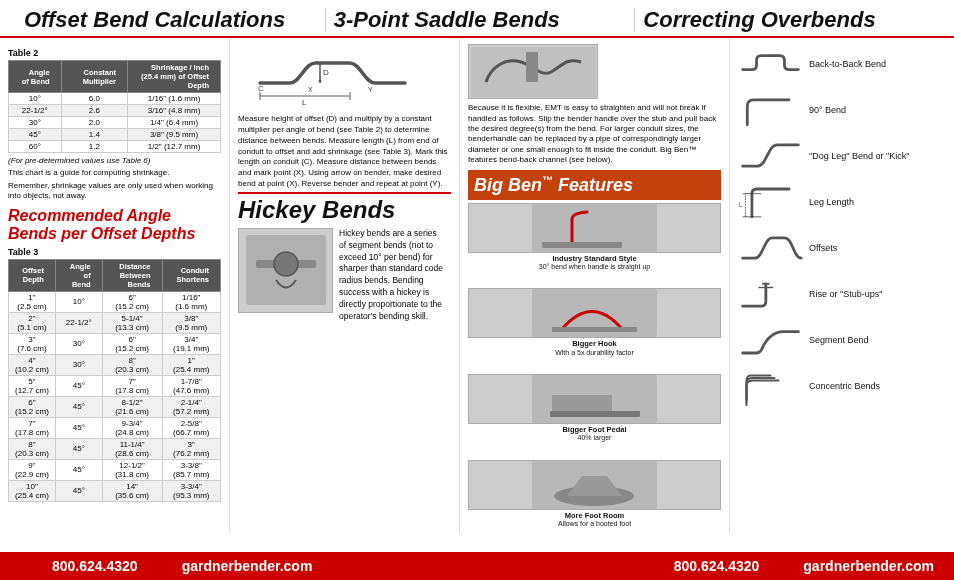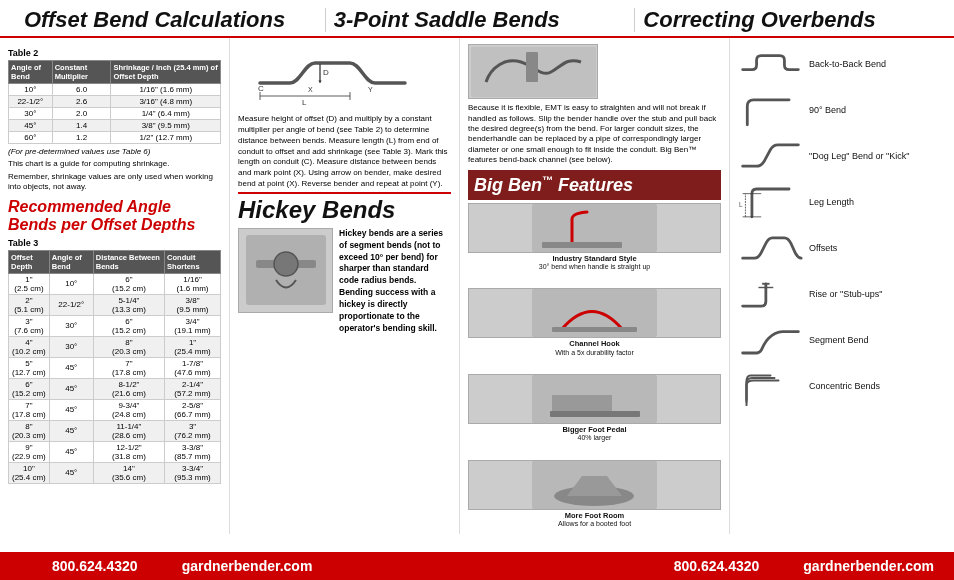--- a/index.html
+++ b/index.html
@@ -100,22 +100,22 @@
 
     
     table {
       width: 100%;
       border-collapse: collapse;
       font-size: 8px;
     }
     table th {
       background: #555;
       color: #fff;
-      padding: 2px 2px;
-      text-align: left;
+      padding: 2px 11px;
+      text-align: right;
       font-size: 7.5px;
       border: 1px solid #888;
       margin-top: 40px;
     }
     table td {
       border: 1px solid #ccc;
       padding: 1px 3px;
       text-align: center;
       font-size: 8px;
     }
@@ -157,21 +157,21 @@
     .hickey-title {
       font-size: 24px;
       font-weight: 900;
       font-style: italic;
       color: #111;
       line-height: 1;
     }
 
     
     .bigben-section {
-      background: #7f1d1d;
+      background: #c2410c;
       color: #fff;
       padding: 4px 6px;
       margin-top: 4px;
     }
 
     
     .feature-grid {
       display: grid;
       grid-template-columns: 1fr;
       gap: 16px;
@@ -433,21 +433,21 @@
           <marker id="arrow" markerWidth="4" markerHeight="4" refX="2" refY="2" orient="auto">
             <path d="M0,0 L4,2 L0,4 Z" fill="#333"></path>
           </marker>
         </defs>
       </svg>
     </div>
     <div class="note-text" style="font-size:8px;line-height:1.35;">Measure height of offset (D) and multiply by a constant multiplier per angle of bend (see Table 2) to determine distance between bends. Measure length (L) from end of conduit to offset and add shrinkage (see Table 3). Mark this length on conduit (C). Measure distance between bends and mark point (X). Using arrow on bender, make desired bend at point (X). Reverse bender and repeat at point (Y).</div>
 
     <div class="hickey-section">
       <div class="hickey-title">Hickey Bends</div>
-      <div style="display:flex;margin-top:6px;font-weight:bold;">
+      <div style="display:flex;margin-top:6px;">
 
         <div class="photo-placeholder" style="width:95px;height:85px;flex-shrink:0;margin-right:6px;">
           <svg width="90" height="80" viewBox="0 0 90 80">
             <rect x="5" y="5" width="80" height="70" fill="#b0b0b0" rx="3"></rect>
 
             <rect x="15" y="30" width="60" height="8" fill="#888" rx="2"></rect>
             <circle cx="45" cy="34" r="12" fill="#777" stroke="#555" stroke-width="1.5"></circle>
             <path d="M35,50 Q45,65 55,50" fill="none" stroke="#555" stroke-width="2"></path>
           </svg>
         </div>
@@ -493,21 +493,21 @@
 
       <div class="feature-item">
         <div class="photo-placeholder" style="height:50px;">
           <svg width="125" height="48">
             <rect width="125" height="48" fill="#b8b8b8" rx="2"></rect>
             <path d="M30,40 Q60,5 90,40" fill="none" stroke="#cc0000" stroke-width="3"></path>
             <rect x="20" y="38" width="85" height="5" fill="#888" rx="1"></rect>
           </svg>
         </div>
         <div class="feature-caption">
-          <span class="feature-caption-bold">Channel Hook</span><br>
+          <span class="feature-caption-bold">Bigger Hook</span><br>
           <span>With a 5x durability factor</span>
         </div>
       </div>
 
       <div class="feature-item">
         <div class="photo-placeholder" style="height:50px;">
           <svg width="125" height="48">
             <rect width="125" height="48" fill="#b8b8b8" rx="2"></rect>
             <path d="M20,20 L80,20 L80,38 L20,38 Z" fill="#999"></path>
             <rect x="18" y="36" width="90" height="6" fill="#777" rx="1"></rect>

